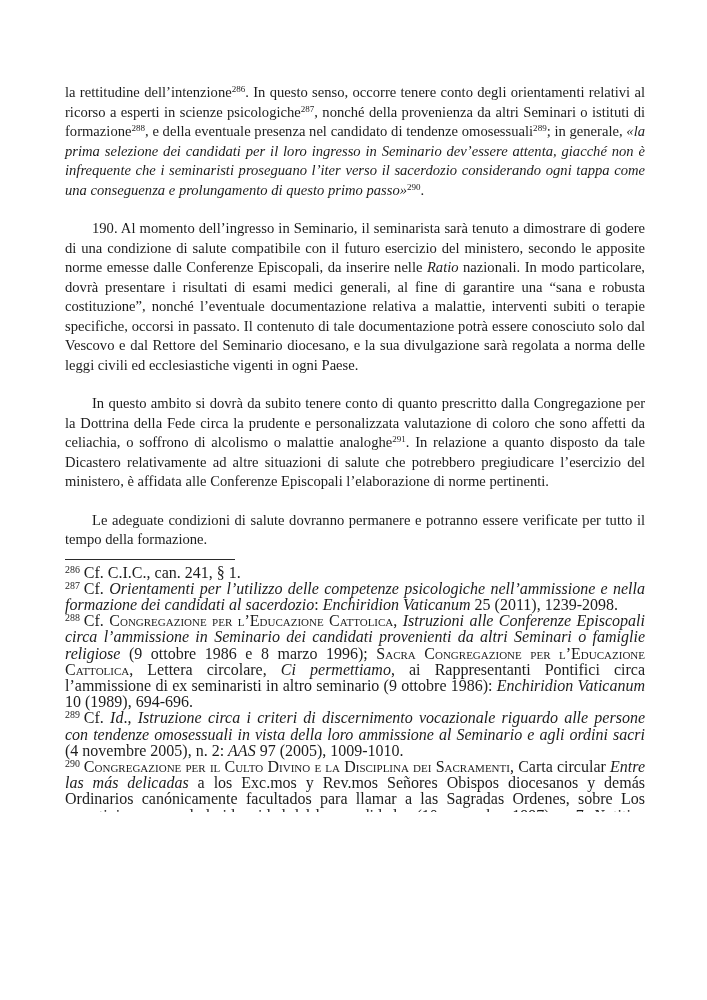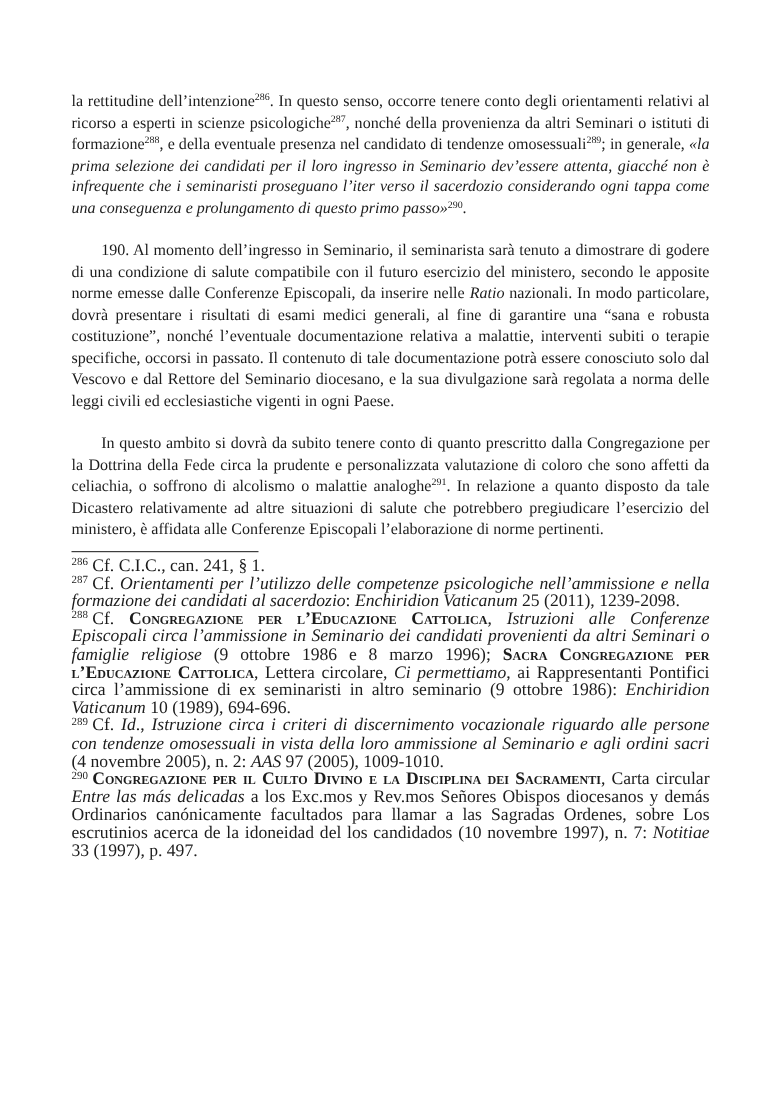--- a/index.html
+++ b/index.html
@@ -29,21 +29,21 @@
   .para.no-indent { text-indent: 0; }
   .para + .para { margin-top: 19px; }
   .section-heading {
     margin: 19px 0 18px 0;
     font-size: 14.8px;
     line-height: 19.5px;
     font-weight: bold;
     font-style: italic;
   }
   .i  { font-style: italic; }
-  .sc { font-variant: small-caps; font-weight: bold; }
+  .sc { font-variant: small-caps; }
   sup, .sup {
     font-size: 0.62em;
     line-height: 0;
     vertical-align: baseline;
     position: relative;
     top: -0.5em;
   }
   .footnote-divider {
     width: 170px;
     border-top: 1.4px solid #2a2a2a;
@@ -70,20 +70,21 @@
 <div class="page">
   <div class="content">
 
     <p class="para no-indent"><span>la rettitudine dell’intenzione</span><sup>286</sup><span>. In questo senso, occorre tenere conto degli orientamenti relativi al ricorso a esperti in scienze psicologiche</span><sup>287</sup><span>, nonché della provenienza da altri Seminari o istituti di formazione</span><sup>288</sup><span>, e della eventuale presenza nel candidato di tendenze omosessuali</span><sup>289</sup><span>; in generale, </span><span class="i">«la prima selezione dei candidati per il loro ingresso in Seminario dev’essere attenta, giacché non è infrequente che i seminaristi proseguano l’iter verso il sacerdozio considerando ogni tappa come una conseguenza e prolungamento di questo primo passo»</span><sup>290</sup><span>.</span></p>
 
 
     <p class="para"><span>190. Al momento dell’ingresso in Seminario, il seminarista sarà tenuto a dimostrare di godere di una condizione di salute compatibile con il futuro esercizio del ministero, secondo le apposite norme emesse dalle Conferenze Episcopali, da inserire nelle </span><span class="i">Ratio</span><span> nazionali. In modo particolare, dovrà presentare i risultati di esami medici generali, al fine di garantire una “sana e robusta costituzione”, nonché l’eventuale documentazione relativa a malattie, interventi subiti o terapie specifiche, occorsi in passato. Il contenuto di tale documentazione potrà essere conosciuto solo dal Vescovo e dal Rettore del Seminario diocesano, e la sua divulgazione sarà regolata a norma delle leggi civili ed ecclesiastiche vigenti in ogni Paese.</span></p>
 
     <p class="para"><span>In questo ambito si dovrà da subito tenere conto di quanto prescritto dalla Congregazione per la Dottrina della Fede circa la prudente e personalizzata valutazione di coloro che sono affetti da celiachia, o soffrono di alcolismo o malattie analoghe</span><sup>291</sup><span>. In relazione a quanto disposto da tale Dicastero relativamente ad altre situazioni di salute che potrebbero pregiudicare l’esercizio del ministero, è affidata alle Conferenze Episcopali l’elaborazione di norme pertinenti.</span></p>
 
+    <p class="para"><span>Le adeguate condizioni di salute dovranno permanere e potranno essere verificate per tutto il tempo della formazione.</span></p>
 
     <div class="footnote-divider"></div>
 
     <div class="footnotes">
       <div class="footnote"><sup class="fn-marker">286</sup><span><span>Cf. C.I.C., can. 241, § 1.</span></span></div>
       <div class="footnote"><sup class="fn-marker">287</sup><span><span>Cf. </span><span class="i">Orientamenti per l’utilizzo delle competenze psicologiche nell’ammissione e nella formazione dei candidati al sacerdozio</span><span>: </span><span class="i">Enchiridion Vaticanum</span><span> 25 (2011), 1239-2098.</span></span></div>
       <div class="footnote"><sup class="fn-marker">288</sup><span><span>Cf. </span><span class="sc">Congregazione per l’Educazione Cattolica</span><span>, </span><span class="i">Istruzioni alle Conferenze Episcopali circa l’ammissione in Seminario dei candidati provenienti da altri Seminari o famiglie religiose</span><span> (9 ottobre 1986 e 8 marzo 1996); </span><span class="sc">Sacra Congregazione per l’Educazione Cattolica</span><span>, Lettera circolare, </span><span class="i">Ci permettiamo</span><span>, ai Rappresentanti Pontifici circa l’ammissione di ex seminaristi in altro seminario (9 ottobre 1986): </span><span class="i">Enchiridion Vaticanum</span><span> 10 (1989), 694-696.</span></span></div>
       <div class="footnote"><sup class="fn-marker">289</sup><span><span>Cf. </span><span class="i">Id</span><span>., </span><span class="i">Istruzione circa i criteri di discernimento vocazionale riguardo alle persone con tendenze omosessuali in vista della loro ammissione al Seminario e agli ordini sacri</span><span> (4 novembre 2005), n. 2: </span><span class="i">AAS</span><span> 97 (2005), 1009-1010.</span></span></div>
       <div class="footnote"><sup class="fn-marker">290</sup><span><span class="sc">Congregazione per il Culto Divino e la Disciplina dei Sacramenti</span><span>, Carta circular </span><span class="i">Entre las más delicadas</span><span> a los Exc.mos y Rev.mos Señores Obispos diocesanos y demás Ordinarios canónicamente facultados para llamar a las Sagradas Ordenes, sobre Los escrutinios acerca de la idoneidad del los candidados (10 novembre 1997), n. 7: </span><span class="i">Notitiae</span><span> 33 (1997), p. 497.</span></span></div>
     </div>

